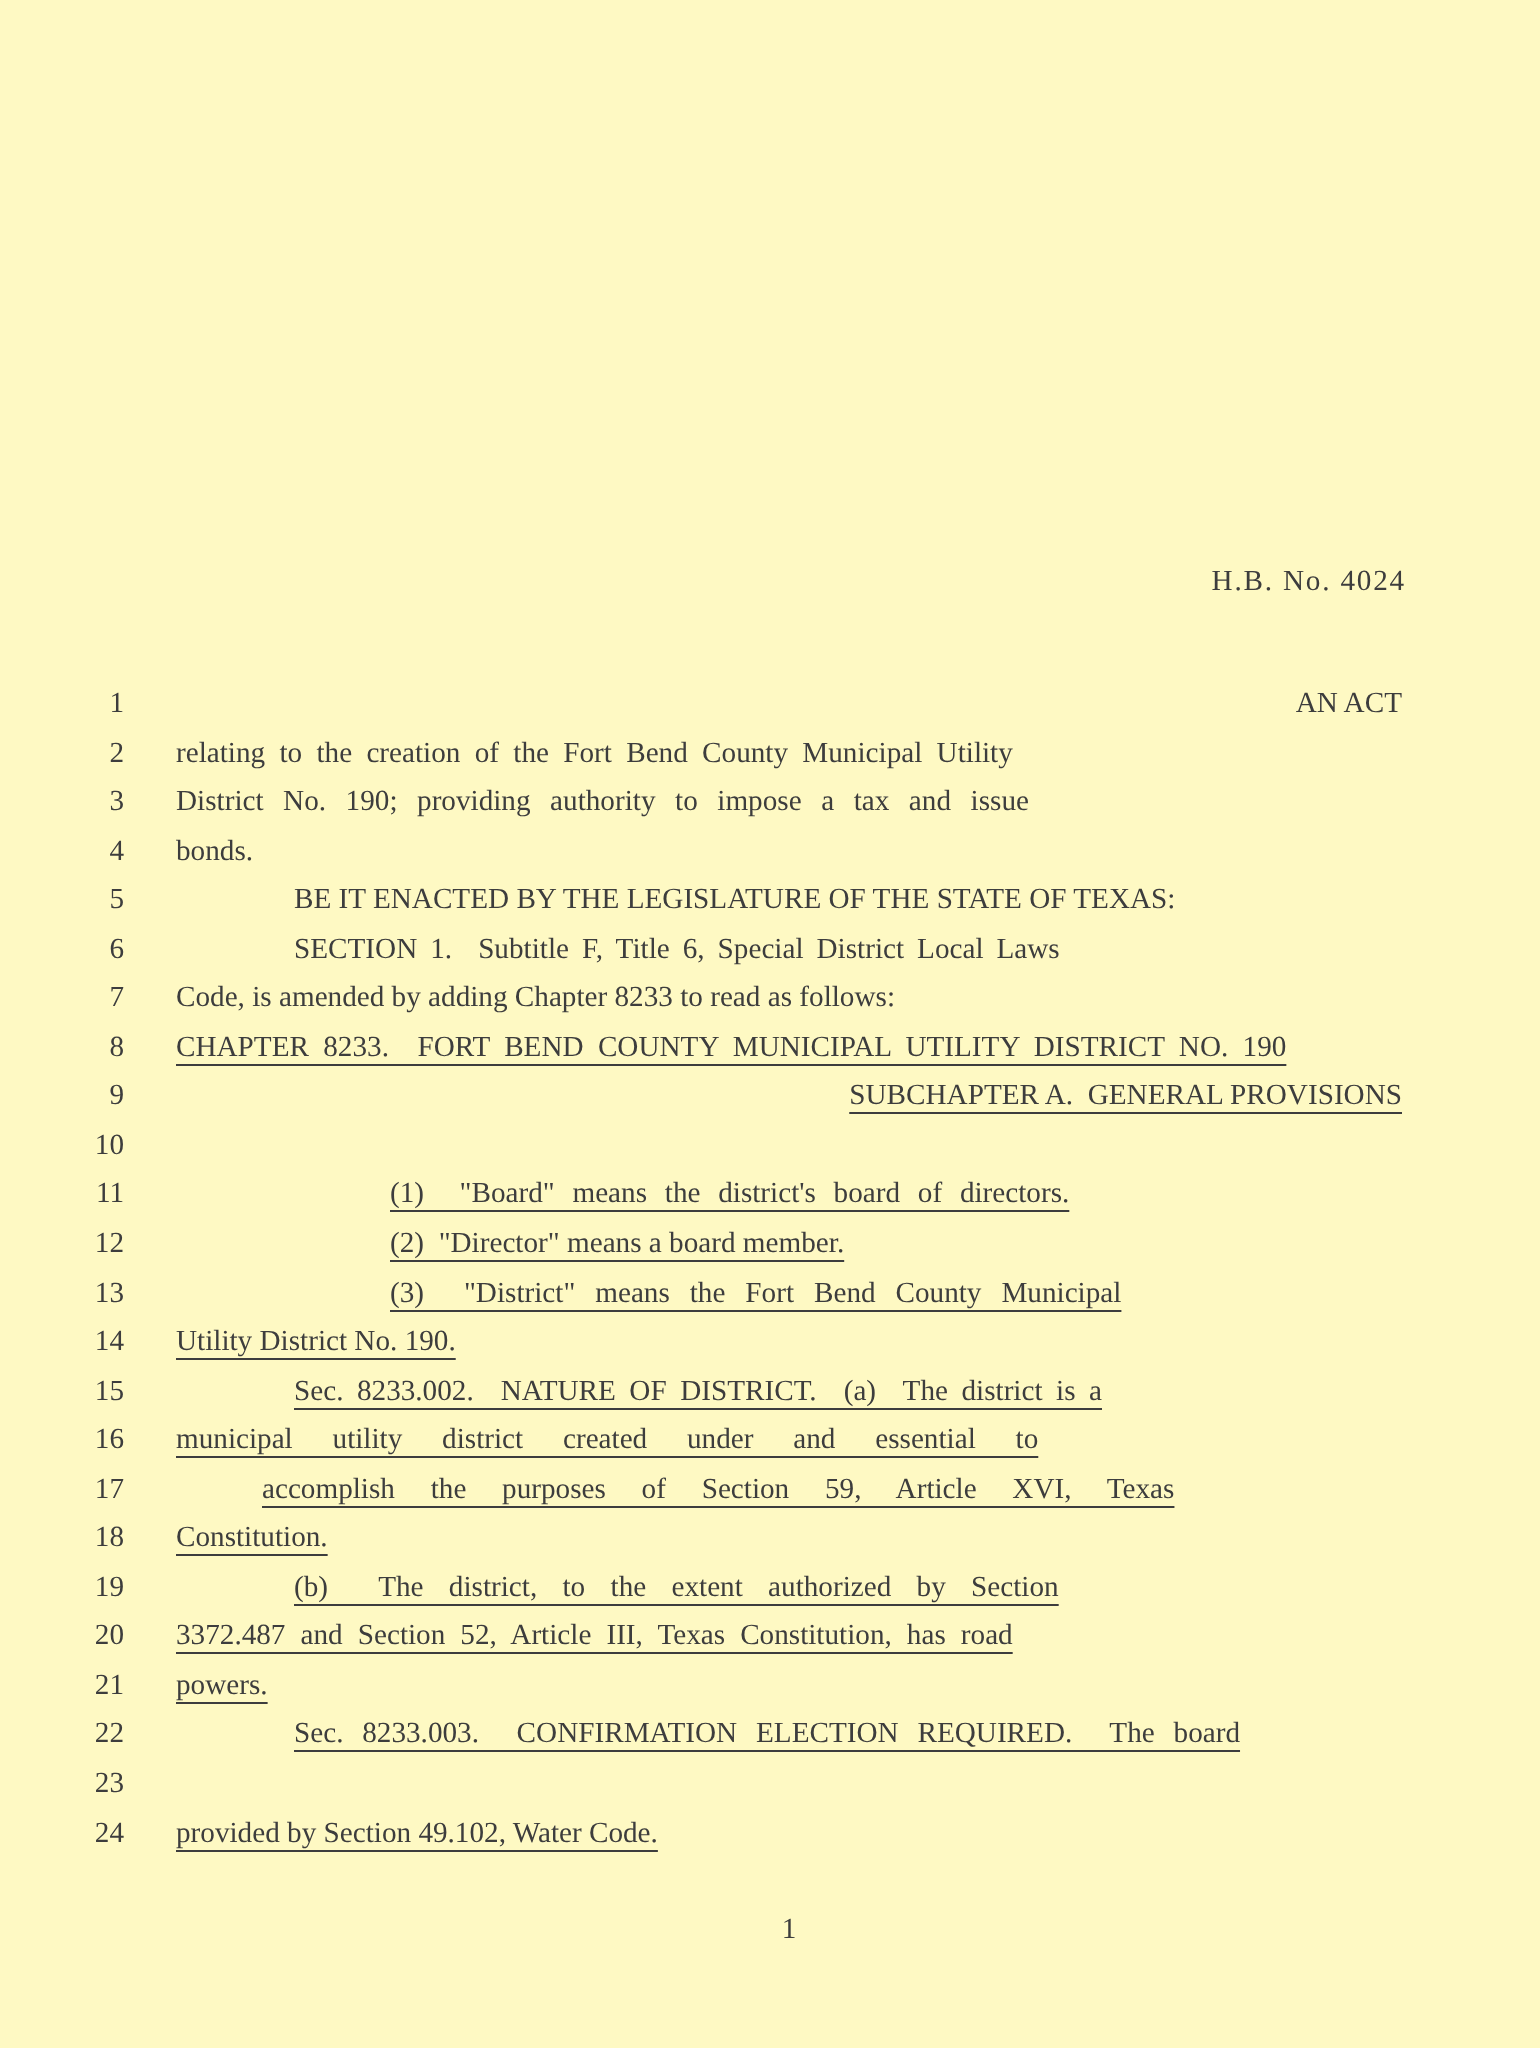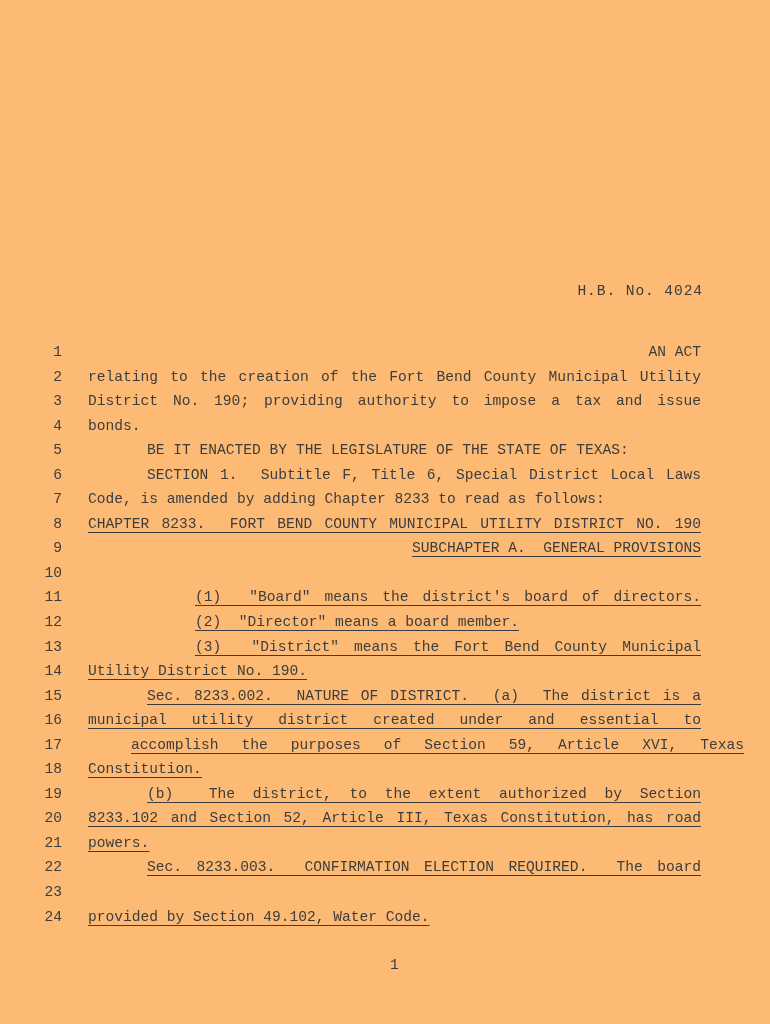--- a/index.html
+++ b/index.html
@@ -4,22 +4,22 @@
 <style>
   html, body {
     margin: 0;
     padding: 0;
     background: #ffffff;
   }
   .page {
     position: relative;
     width: 770px;
     height: 1024px;
-    background: #fdba74;
-    font-family: Liberation Mono, monospace;
+    background: #fef9c3;
+    font-family: Liberation Serif, serif;
     font-size: 14.6px;
     color: #3d3d3d;
     overflow: hidden;
   }
   .header-right {
     position: absolute;
     top: 283px;
     right: 67px;
     letter-spacing: 0.9px;
     white-space: pre;
@@ -148,21 +148,21 @@
       <div class="line">
         <span class="num">18</span>
         <div class="content indent0"><span class="txt u">Constitution.</span></div>
       </div>
       <div class="line">
         <span class="num">19</span>
         <div class="content indent1 justify"><span class="txt u" style="word-spacing: 9.00868px;">(b)  The district, to the extent authorized by Section</span></div>
       </div>
       <div class="line">
         <span class="num">20</span>
-        <div class="content indent0 justify"><span class="txt u" style="word-spacing: 3.88715px;">8233.102 and Section 52, Article III, Texas Constitution, has road</span></div>
+        <div class="content indent0 justify"><span class="txt u" style="word-spacing: 3.88715px;">3372.487 and Section 52, Article III, Texas Constitution, has road</span></div>
       </div>
       <div class="line">
         <span class="num">21</span>
         <div class="content indent0"><span class="txt u">powers.</span></div>
       </div>
       <div class="line">
         <span class="num">22</span>
         <div class="content indent1 justify"><span class="txt u" style="word-spacing: 5.75586px;">Sec. 8233.003.  CONFIRMATION ELECTION REQUIRED.  The board</span></div>
       </div>
       <div class="line">

